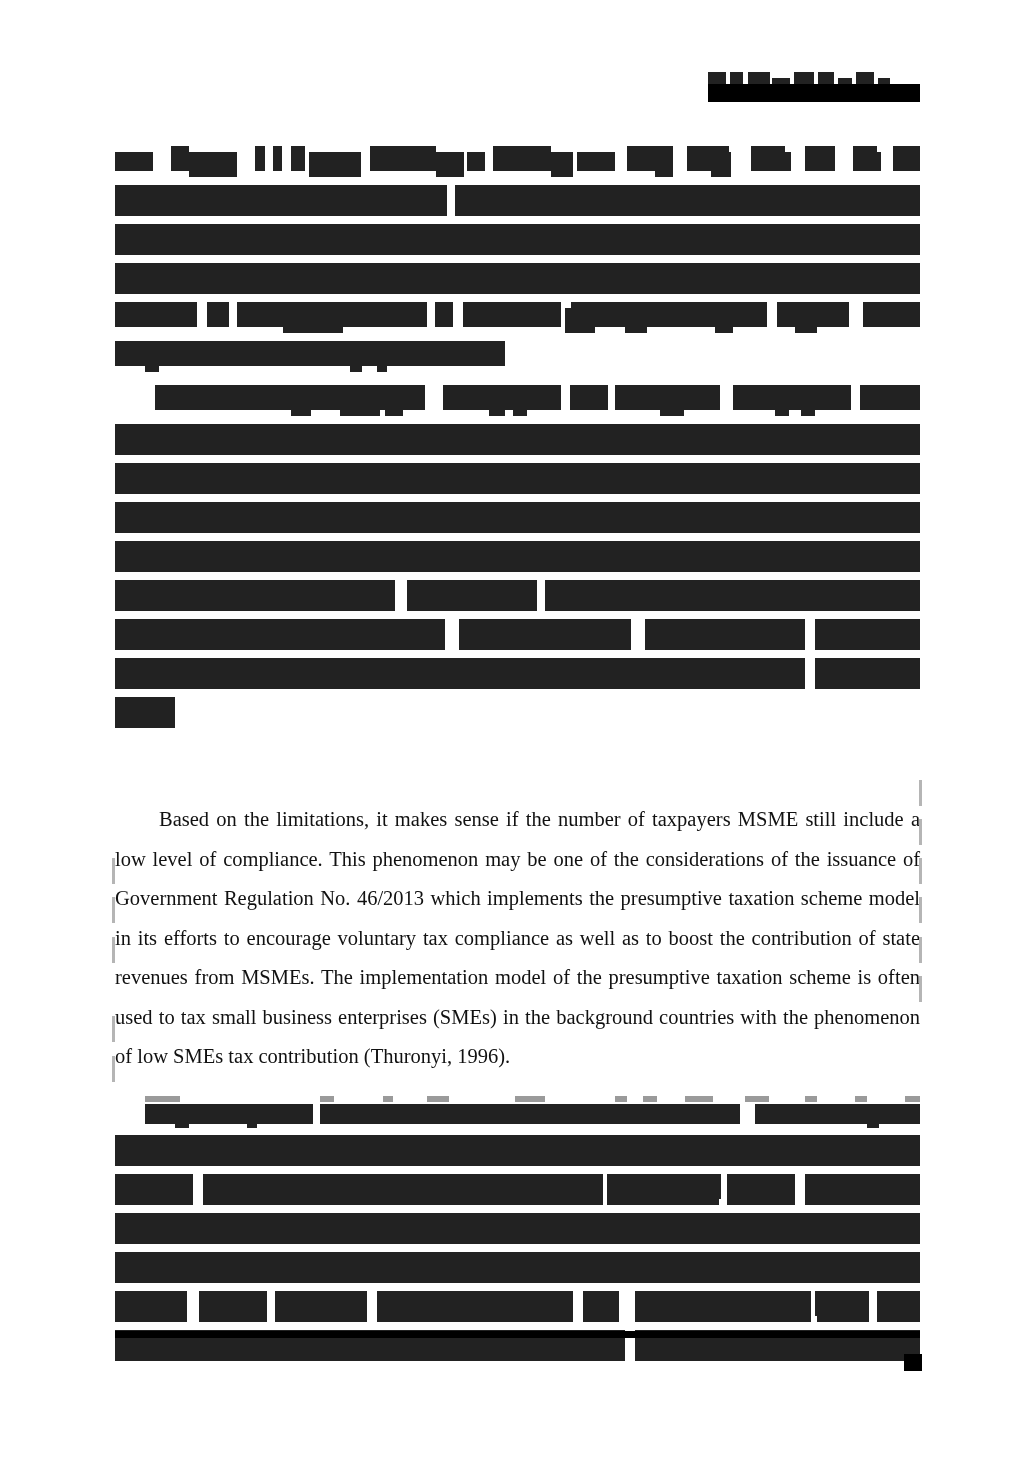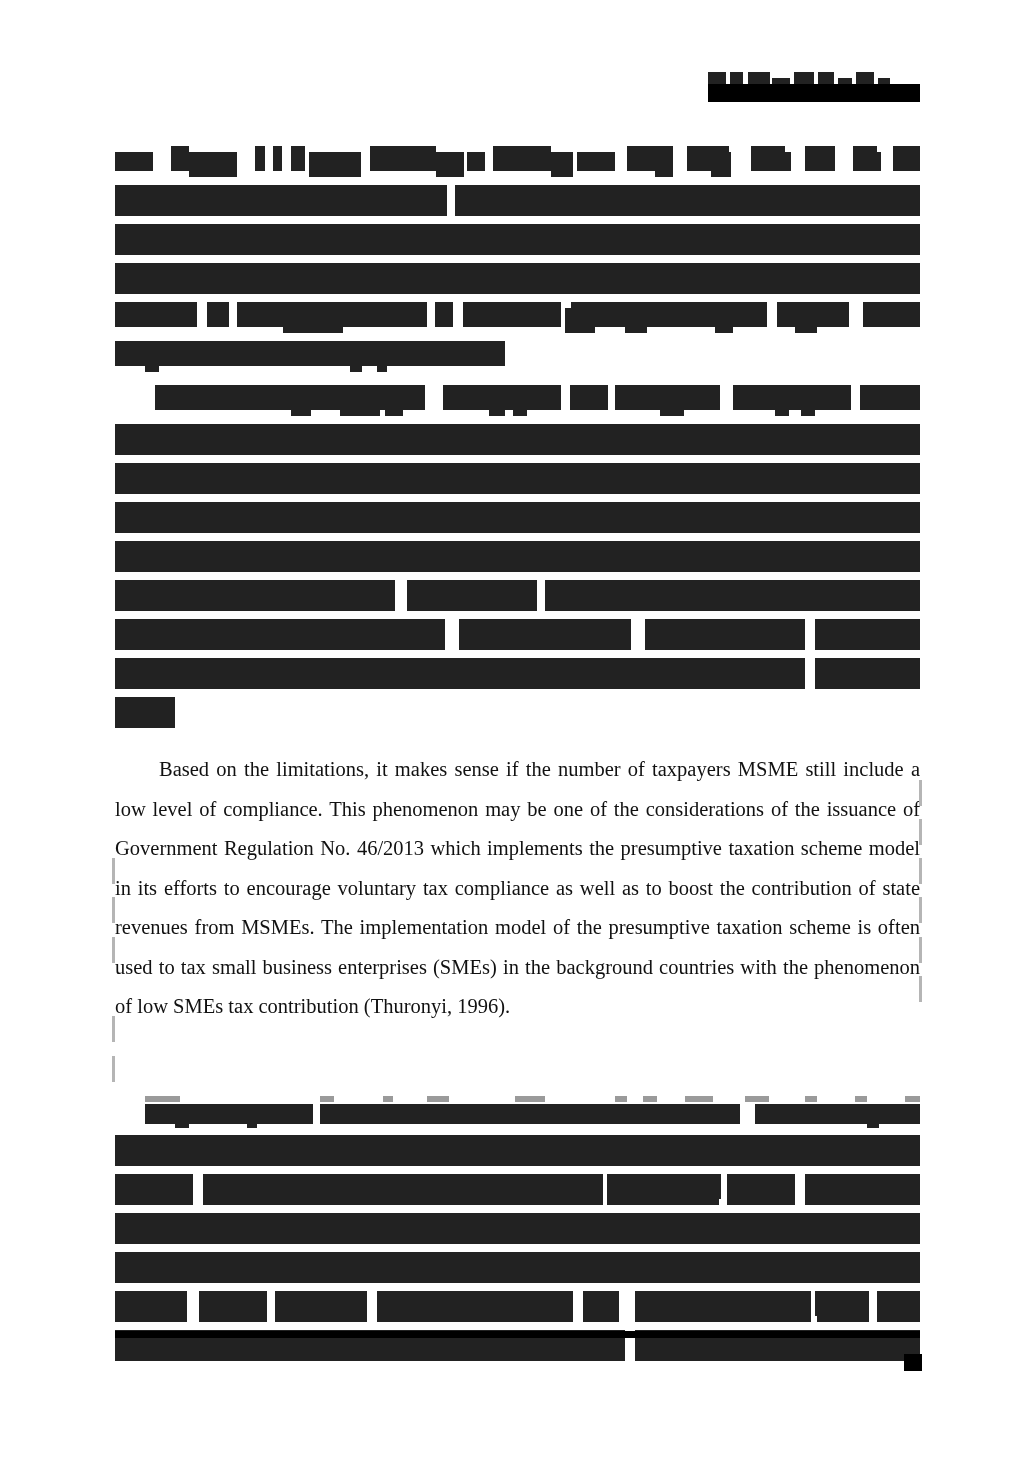--- a/index.html
+++ b/index.html
@@ -369,21 +369,21 @@
       <div class="rseg desc" style="left:340px; width:12px;"></div>
       <div class="rseg desc" style="left:560px; width:10px;"></div>
     </div>
 
     <div class="redline">
       <div class="rseg full" style="left:0px;   width:60px;"></div>
       <div class="rseg desc" style="left:8px;   width:12px;"></div>
     </div>
   </div>
 
-  <div class="prose" style="top:750px;font-family:Liberation Serif, serif;">
+  <div class="prose" style="top:800px;font-family:Liberation Serif, serif;">
     <p>Based on the limitations, it makes sense if the number of taxpayers MSME still include a low level of compliance. This phenomenon may be one of the considerations of the issuance of Government Regulation No. 46/2013 which implements the presumptive taxation scheme model in its efforts to encourage voluntary tax compliance as well as to boost the contribution of state revenues from MSMEs. The implementation model of the presumptive taxation scheme is often used to tax small business enterprises (SMEs) in the background countries with the phenomenon of low SMEs tax contribution (Thuronyi, 1996).</p>
   </div>
 
   <div class="speck" style="left:112px; top:858px; height:26px;"></div>
   <div class="speck" style="left:112px; top:897px; height:26px;"></div>
   <div class="speck" style="left:112px; top:937px; height:26px;"></div>
   <div class="speck" style="left:112px; top:1016px; height:26px;"></div>
   <div class="speck" style="left:112px; top:1056px; height:26px;"></div>
   <div class="speck" style="left:919px; top:780px; height:26px;"></div>
   <div class="speck" style="left:919px; top:819px; height:26px;"></div>

